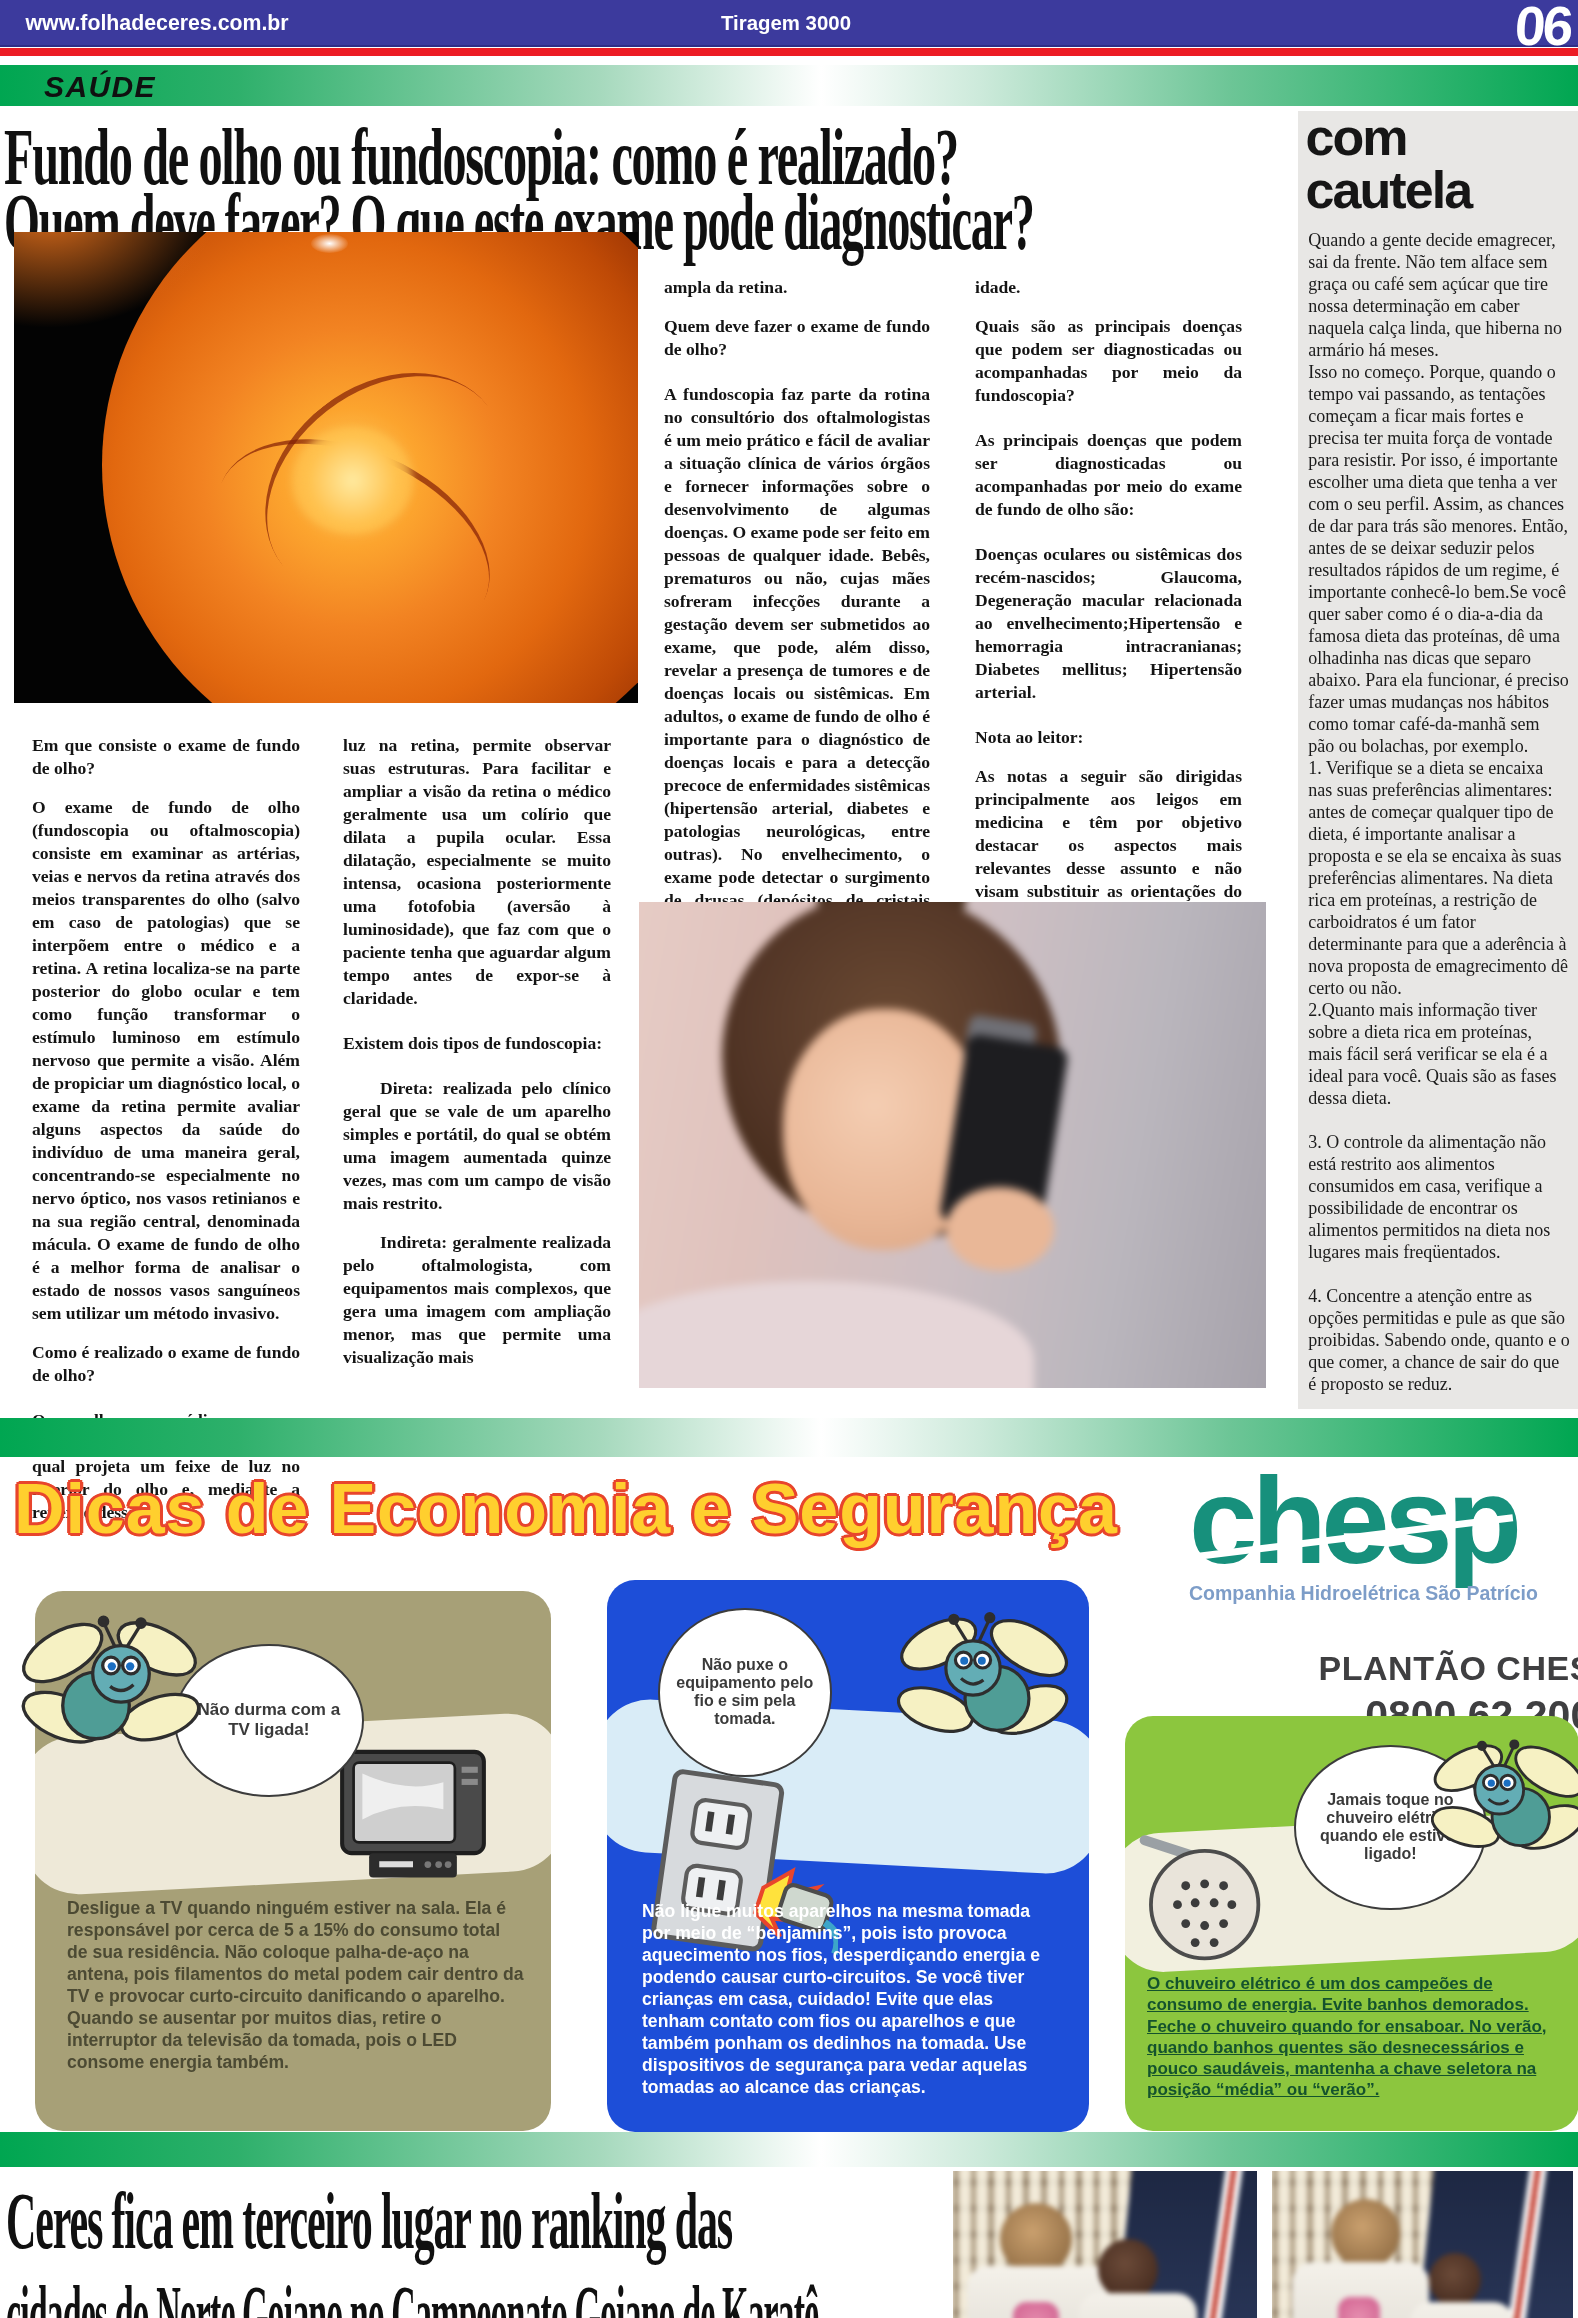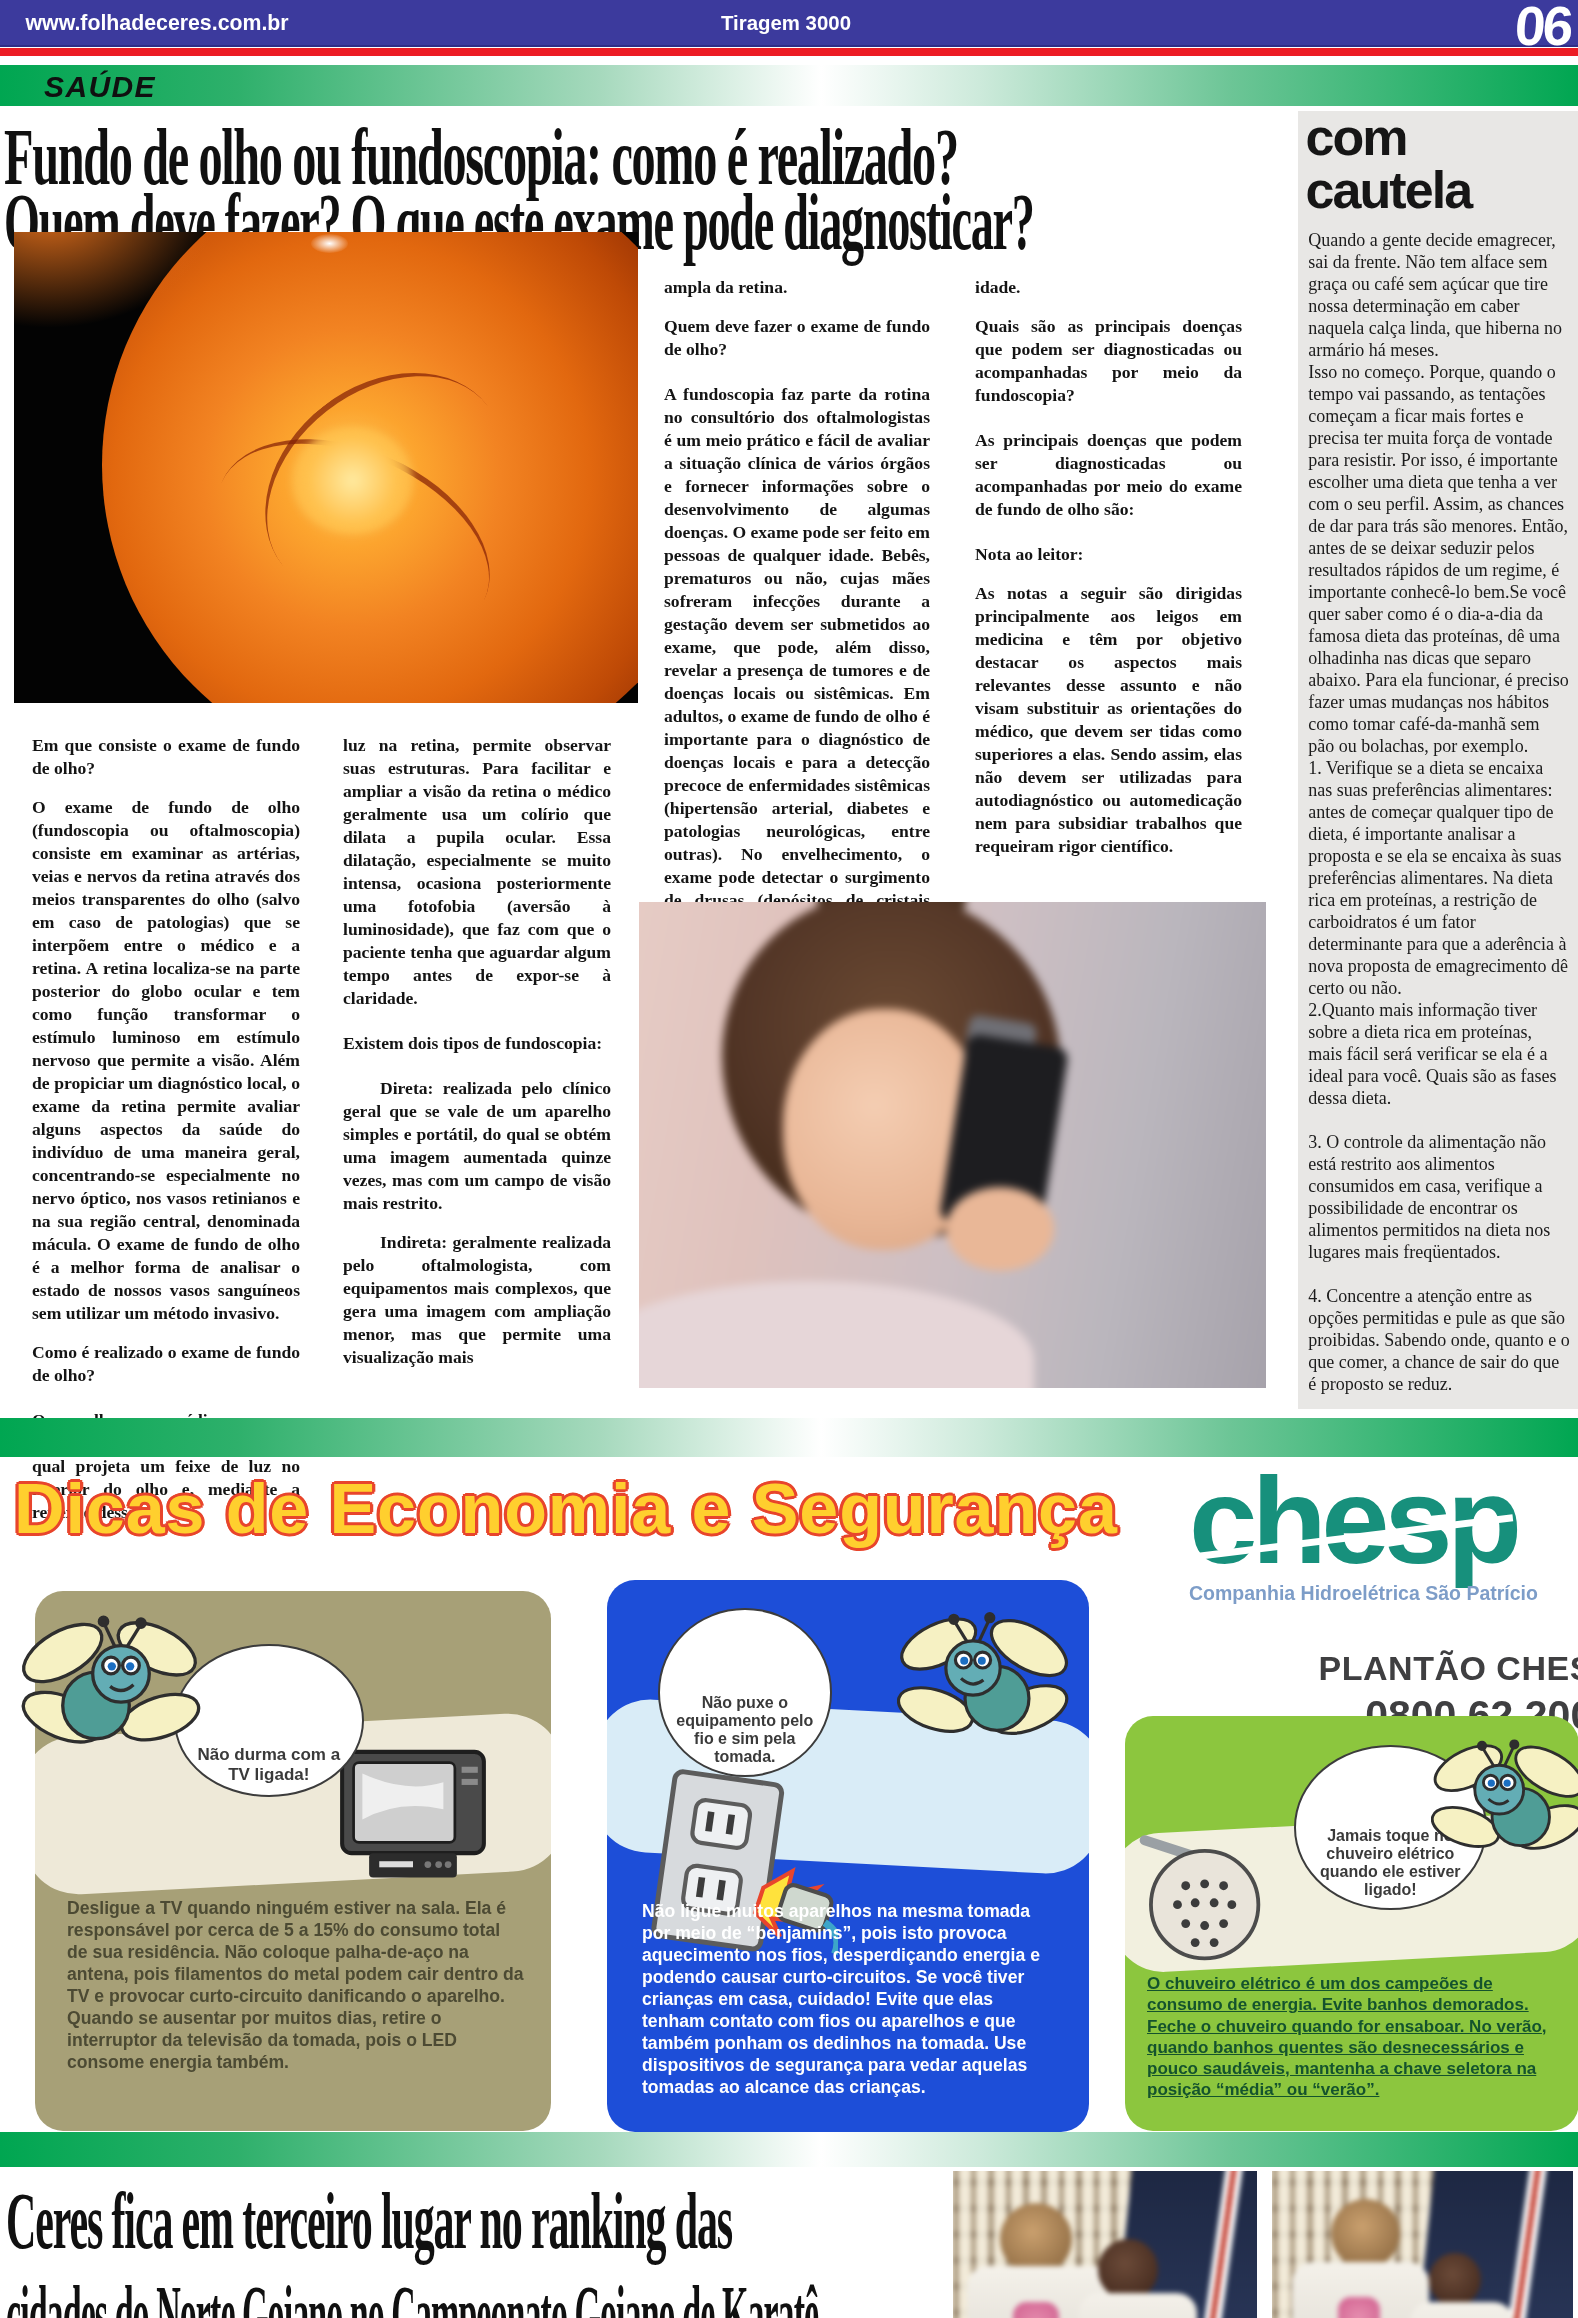--- a/index.html
+++ b/index.html
@@ -93,21 +93,21 @@
   #panel-outlet{left:607px;top:1580px;width:482px;height:552px;background:#1d4ed8;}
   #panel-outlet .band{top:130px;height:153px;background:#d9ecf7;border-radius:56px;transform:rotate(3deg);}
   #panel-chuveiro{left:1125px;top:1716px;width:454px;height:415px;background:#8cc63e;}
   #panel-chuveiro .band{top:107px;height:139px;background:#f2f0df;border-radius:51px;}
   .panel-text{position:absolute;font-family:"Liberation Sans",sans-serif;font-weight:bold;}
   #panel-tv .panel-text{left:32px;top:306px;width:457px;font-size:17.6px;line-height:22px;color:#4c4a33;}
   #panel-outlet .panel-text{left:35px;top:320px;width:417px;font-size:17.6px;line-height:22px;color:#ffffff;}
   #panel-chuveiro .panel-text{left:22px;top:257px;width:417px;font-size:17px;line-height:21.3px;color:#14532d;text-decoration:underline;}
 
   .bubble{position:absolute;background:#ffffff;border:2.3px solid #3c3c3c;border-radius:50%;
-    display:flex;align-items:flex-end;justify-content:center;text-align:center;
+    display:flex;align-items:center;justify-content:center;text-align:center;
     font-family:"Liberation Sans",sans-serif;font-weight:bold;color:#3a3a3a;z-index:5;}
   #bubble-tv{left:174px;top:1644px;width:167px;height:130px;font-size:17px;padding:9.3px;}
   #bubble-outlet{left:658px;top:1608px;width:153px;height:148px;font-size:16px;padding:8.3px;}
   #bubble-chuveiro{left:1294px;top:1745px;width:172px;height:144px;font-size:16px;padding:8.3px;}
 
   .firefly{position:absolute;z-index:6;}
   #ff-tv{left:16px;top:1607px;width:185px;height:167px;}
   #ff-outlet{left:897px;top:1604px;width:176px;height:160px;}
   #ff-chuveiro{left:1431px;top:1732px;width:158px;height:144px;}
   .panel-icon{position:absolute;}
@@ -256,20 +256,21 @@
 </div>
 <div class="abs col" id="col-c">
   <p>ampla da retina.</p>
   <p class="bh">Quem deve fazer o exame de fundo de olho?</p>
   <p class="gap">A fundoscopia faz parte da rotina no consultório dos oftalmologistas é um meio prático e fácil de avaliar a situação clínica de vários órgãos e fornecer informações sobre o desenvolvimento de algumas doenças. O exame pode ser feito em pessoas de qualquer idade. Bebês, prematuros ou não, cujas mães sofreram infecções durante a gestação devem ser submetidos ao exame, que pode, além disso, revelar a presença de tumores e de doenças locais ou sistêmicas. Em adultos, o exame de fundo de olho é importante para o diagnóstico de doenças locais e para a detecção precoce de enfermidades sistêmicas (hipertensão arterial, diabetes e patologias neurológicas, entre outras). No envelhecimento, o exame pode detectar o surgimento de drusas (depósitos de cristais brancos ou levemente amarelados) na retina, que podem levar à cegueira, e degenerações maculares próprias da</p>
 </div>
 <div class="abs col" id="col-d">
   <p>idade.</p>
   <p class="bh">Quais são as principais doenças que podem ser diagnosticadas ou acompanhadas por meio da fundoscopia?</p>
   <p class="gap">As principais doenças que podem ser diagnosticadas ou acompanhadas por meio do exame de fundo de olho são:</p>
+  <p class="gap">Doenças oculares ou sistêmicas dos recém-nascidos; Glaucoma, Degeneração macular relacionada ao envelhecimento;Hipertensão e hemorragia intracranianas; Diabetes mellitus; Hipertensão arterial.</p>
   <p class="gap">Nota ao leitor:</p>
   <p>As notas a seguir são dirigidas principalmente aos leigos em medicina e têm por objetivo destacar os aspectos mais relevantes desse assunto e não visam substituir as orientações do médico, que devem ser tidas como superiores a elas. Sendo assim, elas não devem ser utilizadas para autodiagnóstico ou automedicação nem para subsidiar trabalhos que requeiram rigor científico.</p>
 </div>
 
 <div class="abs" id="girl-photo">
   <div class="gp-wrap">
     <div class="gp-bg"></div>
     <div class="gp-bun"></div>
     <div class="gp-hair"></div>
     <div class="gp-face"></div>

